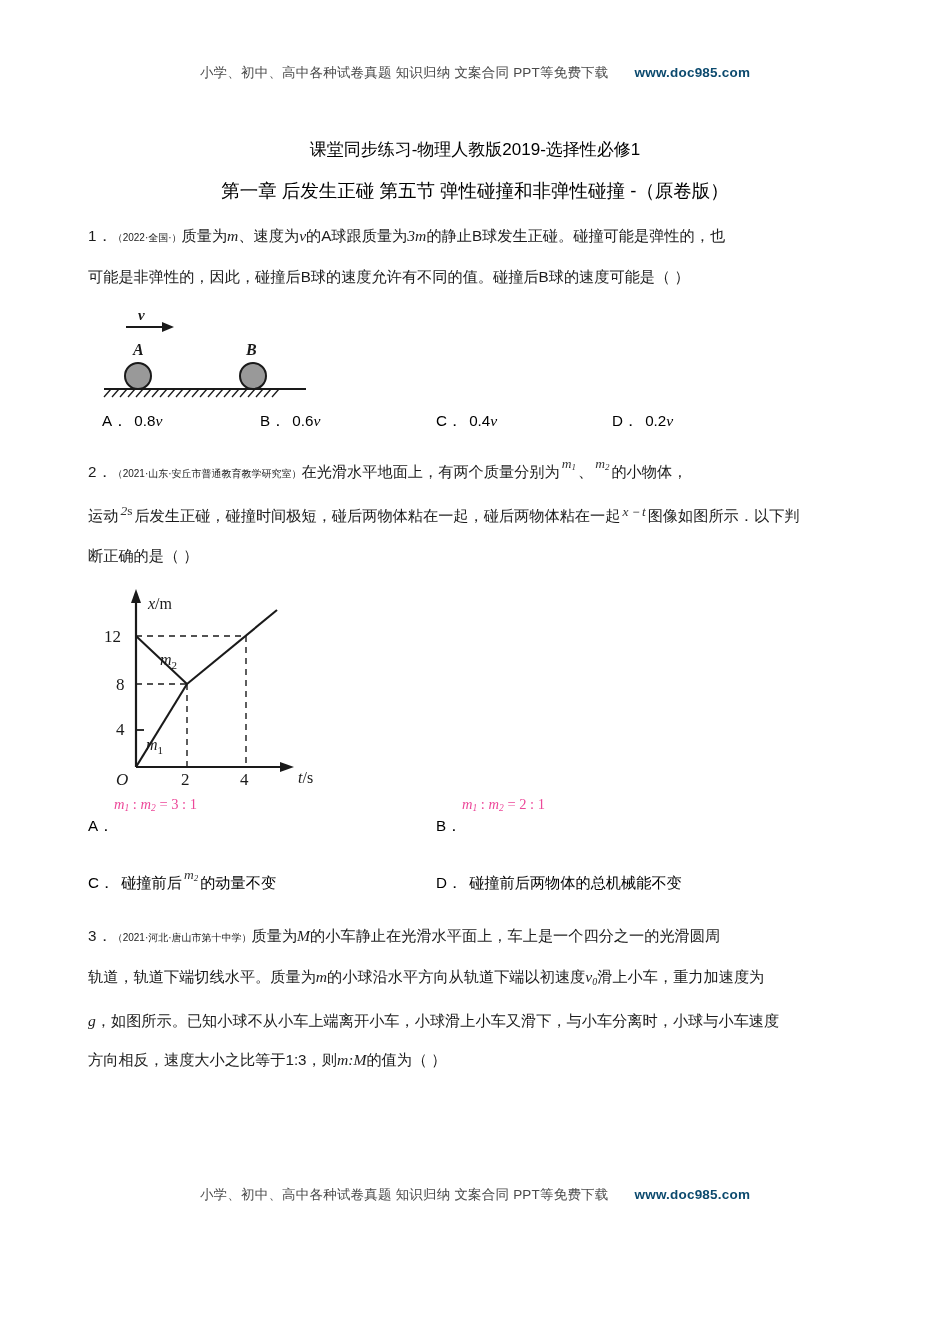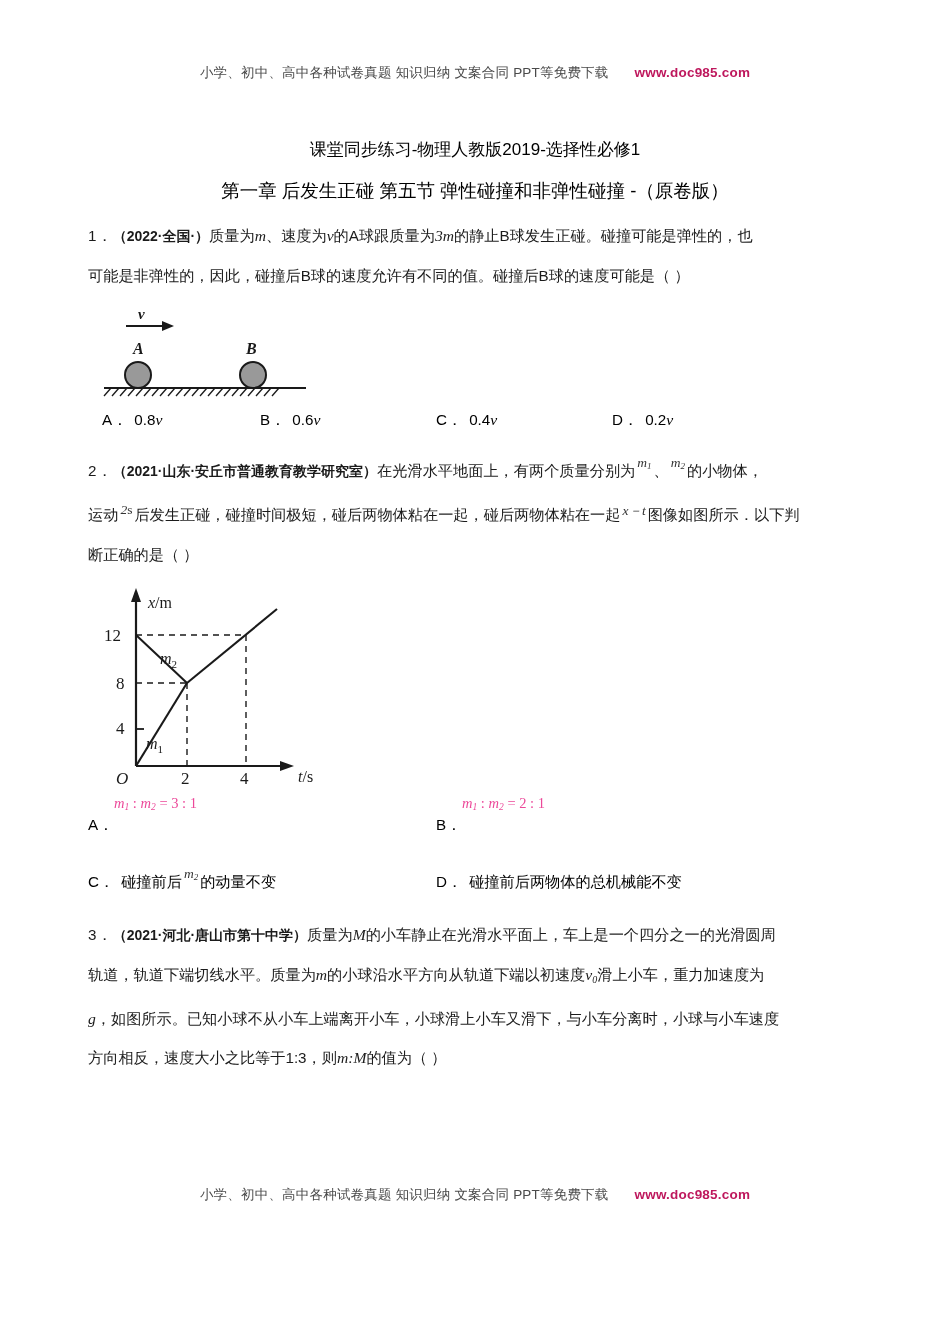--- a/index.html
+++ b/index.html
@@ -28,21 +28,21 @@
     left: 0;
     width: 950px;
     text-align: center;
     font-size: 13.5px;
     color: #4a4a4a;
     letter-spacing: 0.2px;
     white-space: nowrap;
   }
   .banner .url {
     font-weight: bold;
-    color: #be185d;
+    color: #0c4a6e;
     margin-left: 26px;
   }
   #header-banner { top: 64px; }
   #footer-banner { top: 1186px; }
 
   
   .doc-title {
     position: absolute;
     left: 0;
     width: 950px;
@@ -65,21 +65,21 @@
   .q-block { margin-bottom: 0; }
 
   .qline {
     font-size: 15.2px;
     line-height: 39px;
     color: #1b1b1b;
     white-space: nowrap;
   }
 
   .num { letter-spacing: 0.5px; }
-  .src { font-size: 14px; font-weight: bold; }
+  .src { font-size: 10px; }
 
   i, .it {
     font-family: "Liberation Serif", serif;
     font-style: italic;
     font-size: 15.6px;
   }
   .sub {
     font-size: 10px;
     vertical-align: -3px;
     font-family: "Liberation Serif", serif;

